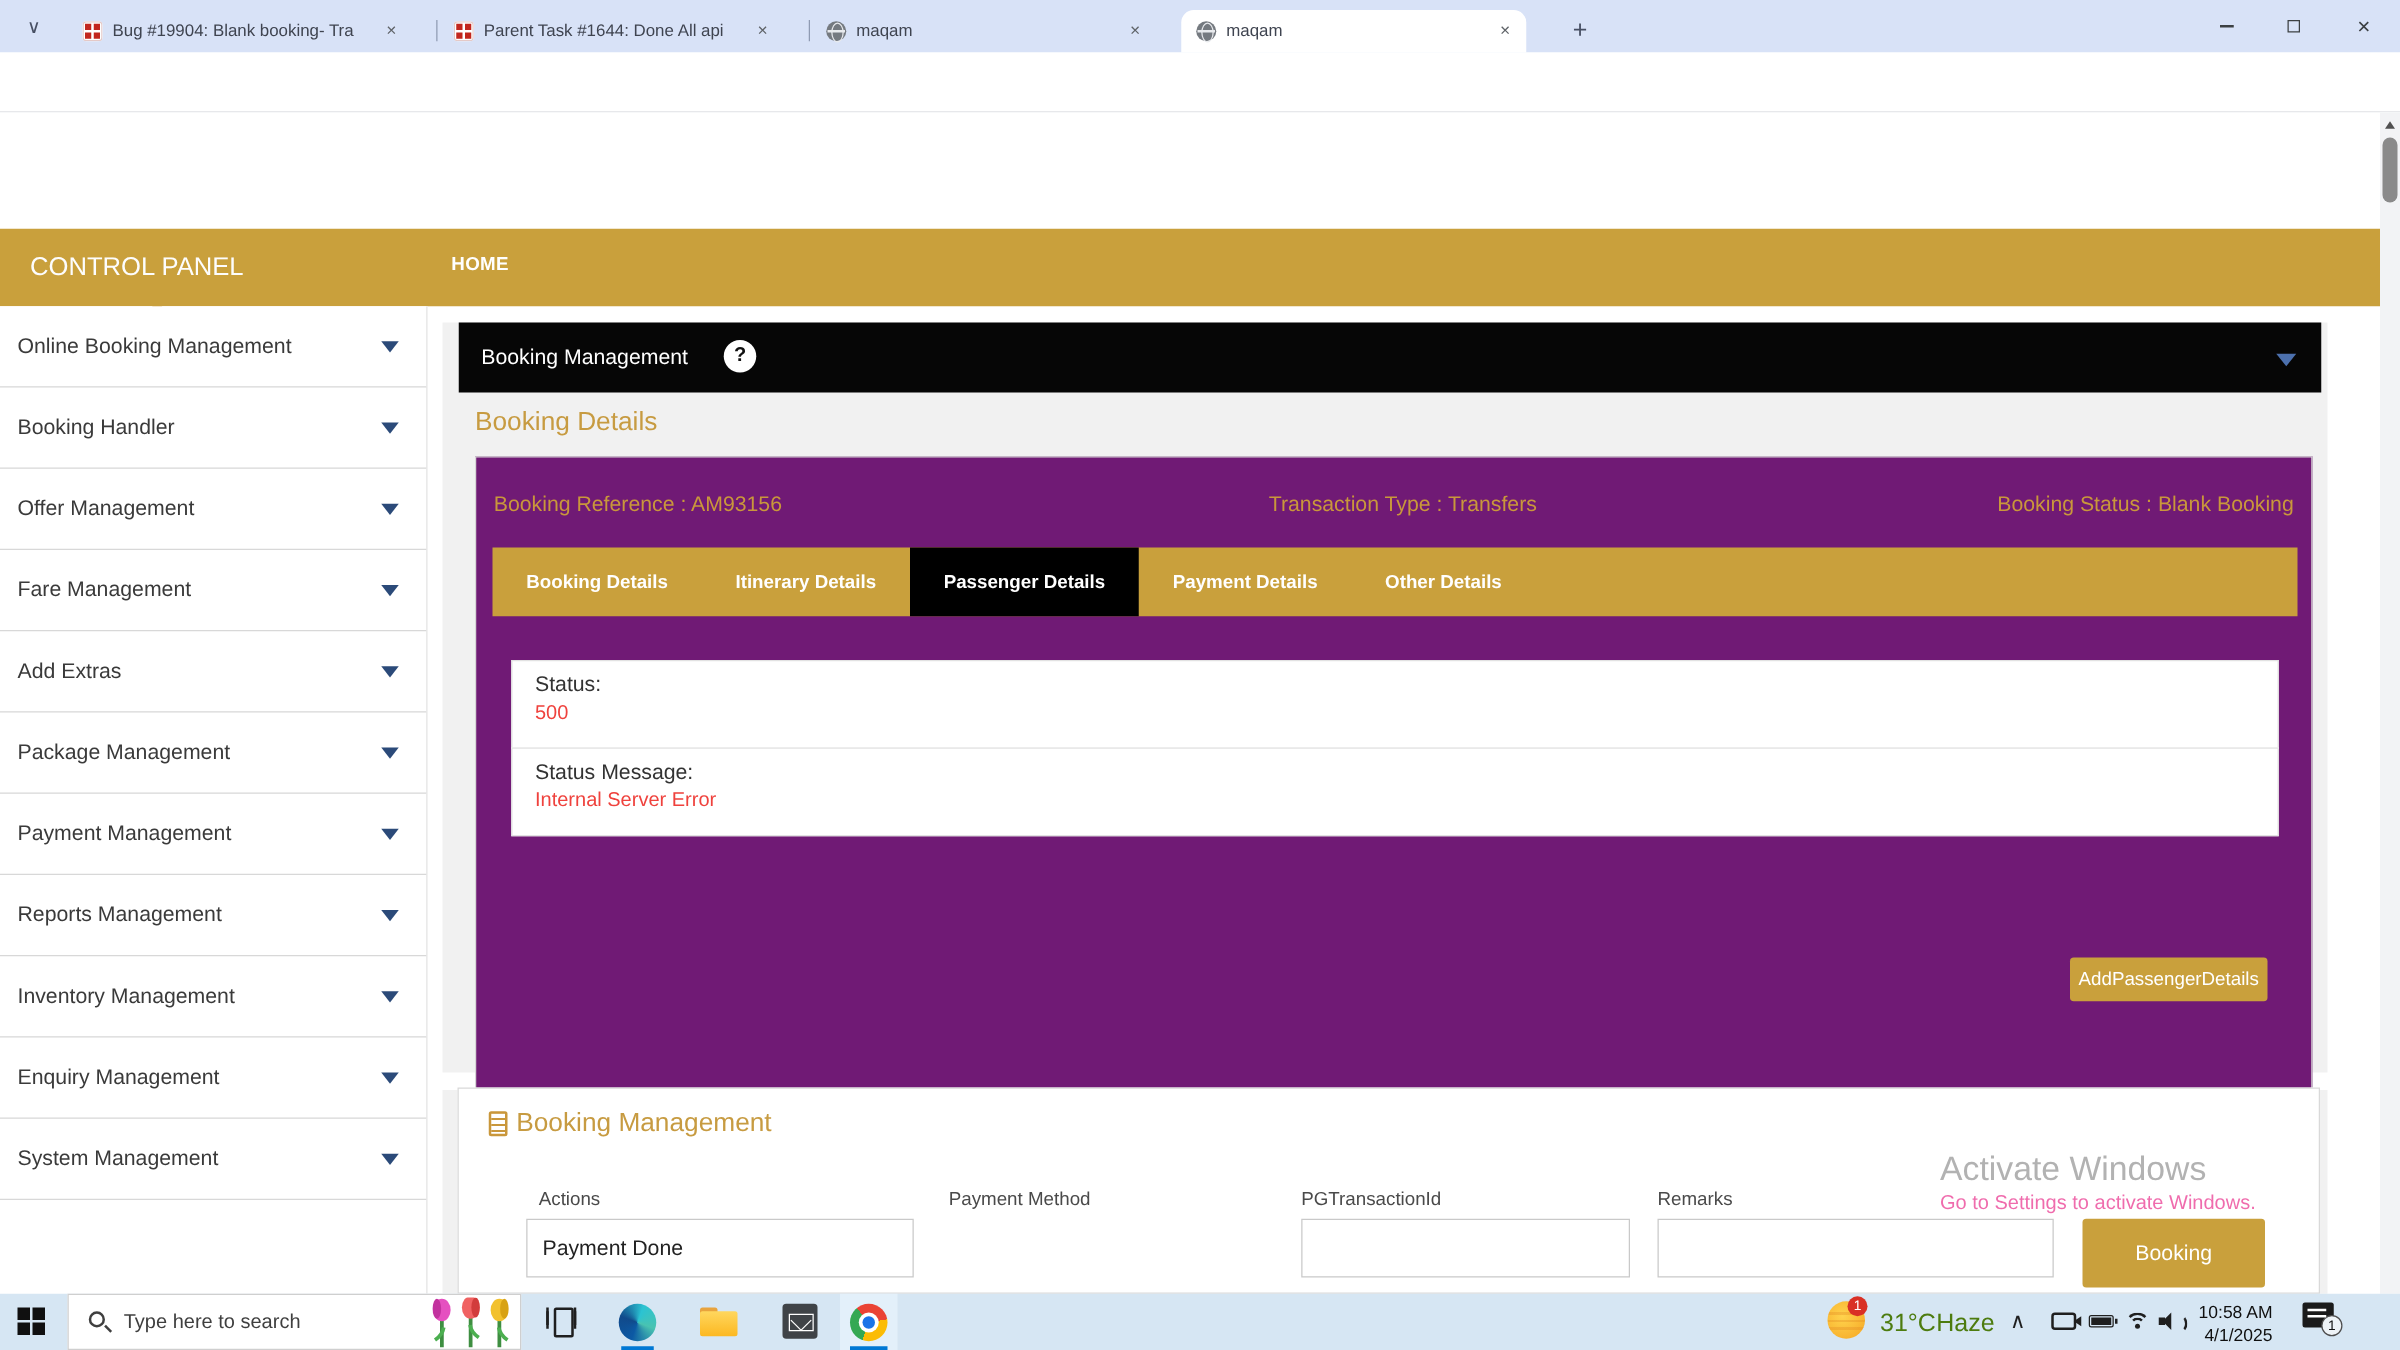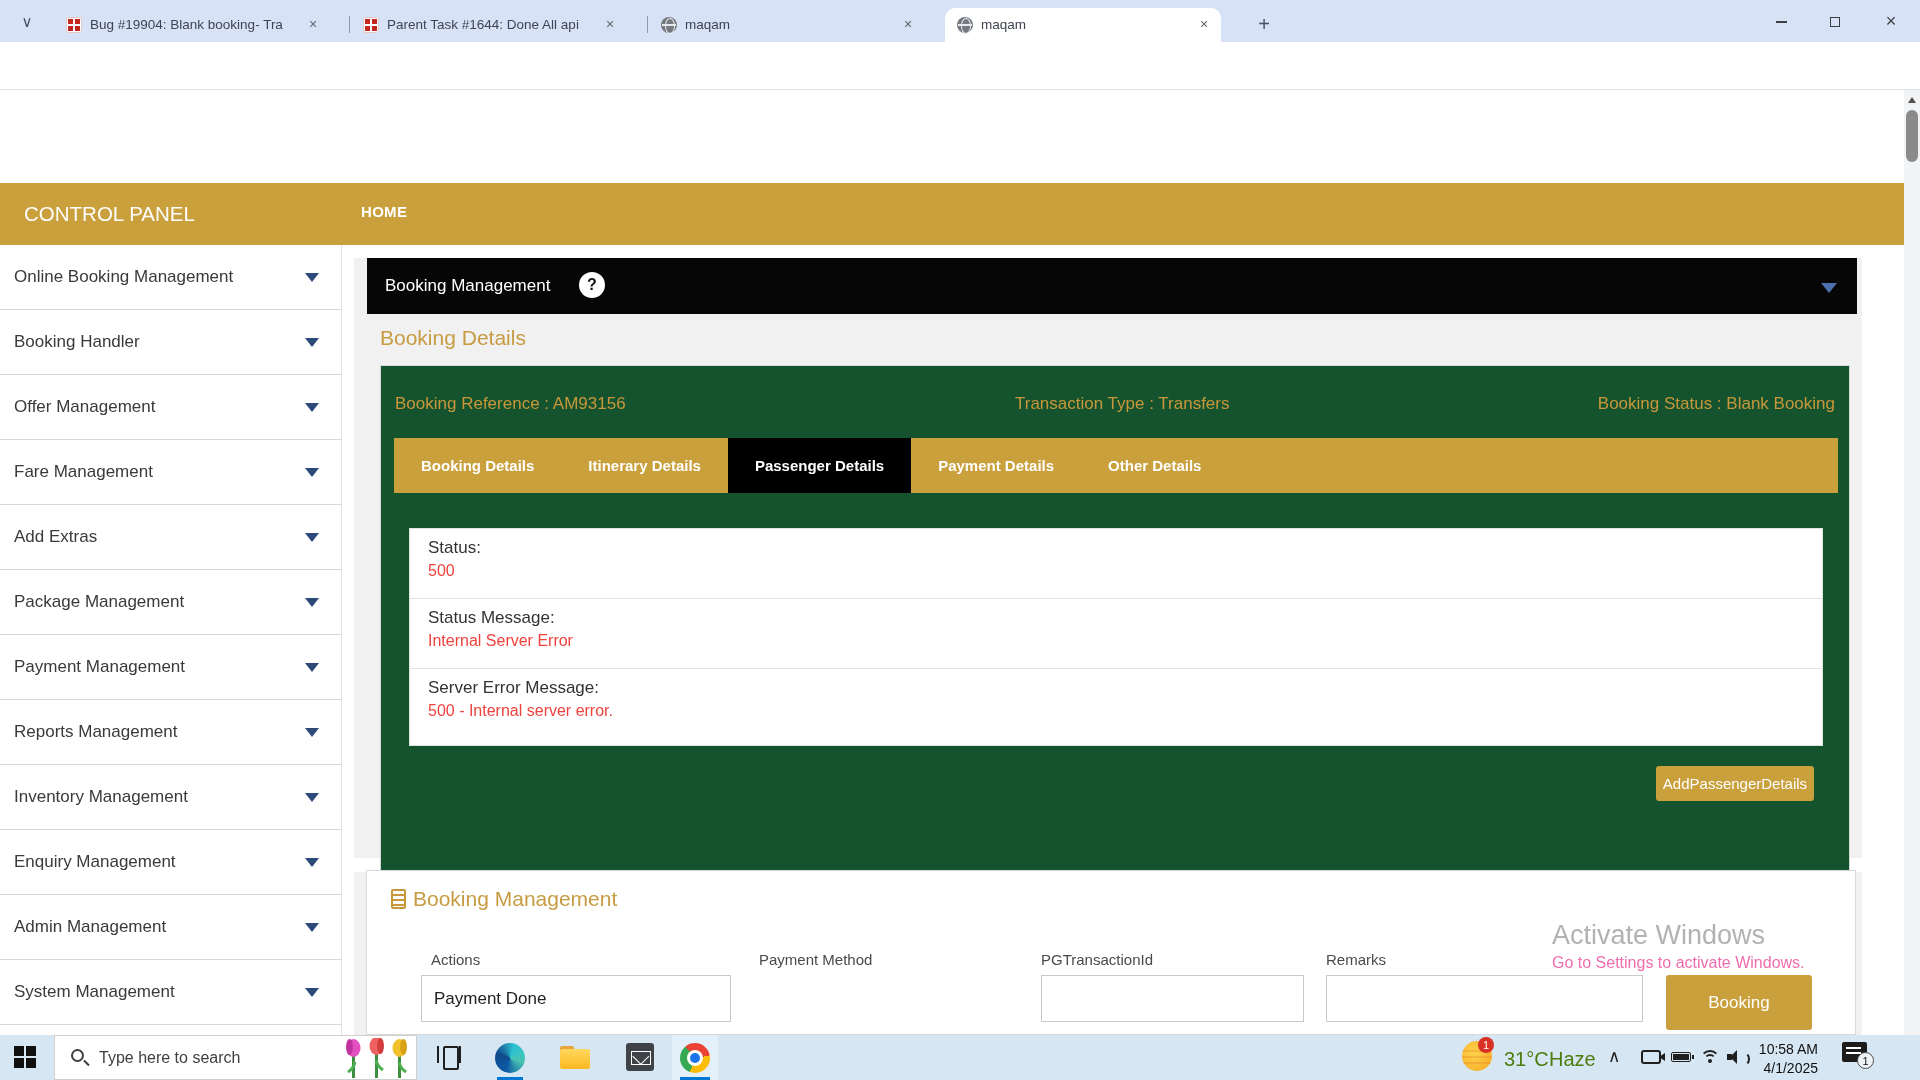--- a/index.html
+++ b/index.html
@@ -62,21 +62,21 @@
   .scaret{position:absolute;right:22px;top:28px;width:0;height:0;border-left:7px solid transparent;border-right:7px solid transparent;border-top:9px solid #2b4a79}
 
   
   .graypanel{background:#f1f1f1}
   .blackbar{left:367px;top:258px;width:1490px;height:56px;background:#060606;color:#fff}
   .blackbar .btitle{position:absolute;left:18px;top:0;height:56px;line-height:56px;font-size:17px}
   .helpicon{position:absolute;left:212px;top:14px;width:26px;height:26px;border-radius:50%;background:#fff;color:#111;font-weight:bold;font-size:16px;text-align:center;line-height:26px}
   .bbcaret{position:absolute;right:20px;top:25px;width:0;height:0;border-left:8px solid transparent;border-right:8px solid transparent;border-top:10px solid #4c70ad}
   .secTitle{left:380px;top:326px;font-size:21px;color:#c79b41;font-weight:500}
 
-  .card1{left:380px;top:365px;width:1470px;height:568px;background:#14532d;border:1px solid #d7d7d7}
+  .card1{left:380px;top:365px;width:1470px;height:568px;background:#701a75;border:1px solid #d7d7d7}
   .refline{position:absolute;top:28px;font-size:17px;color:#c9973b;white-space:nowrap}
   .tabbar{position:absolute;left:13px;top:72px;width:1444px;height:55px;background:#c9a03c;white-space:nowrap}
   .mtab{display:inline-block;height:55px;line-height:55px;padding:0 27px;color:#fff;font-size:15px;font-weight:600;cursor:pointer}
   .mtab.active{background:#000}
   .sbox{position:absolute;left:28px;width:1414px;background:#fff;border:1px solid #e2e2e2}
   .sbox .lab{position:absolute;left:18px;top:9px;font-size:17px;color:#333}
   .sbox .val{position:absolute;left:18px;top:33px;font-size:16px;color:#ef423d}
   .goldbtn{background:#c9a03c;color:#fff;text-align:center;border:none;border-radius:3px;cursor:pointer}
 
   .card2{left:366px;top:870px;width:1490px;height:165px;background:#fff;border:1px solid #d9d9d9}
@@ -224,21 +224,20 @@
   <div class="sideitem"><span>Online Booking Management</span><span class="scaret"></span></div>
   <div class="sideitem"><span>Booking Handler</span><span class="scaret"></span></div>
   <div class="sideitem"><span>Offer Management</span><span class="scaret"></span></div>
   <div class="sideitem"><span>Fare Management</span><span class="scaret"></span></div>
   <div class="sideitem"><span>Add Extras</span><span class="scaret"></span></div>
   <div class="sideitem"><span>Package Management</span><span class="scaret"></span></div>
   <div class="sideitem"><span>Payment Management</span><span class="scaret"></span></div>
   <div class="sideitem"><span>Reports Management</span><span class="scaret"></span></div>
   <div class="sideitem"><span>Inventory Management</span><span class="scaret"></span></div>
   <div class="sideitem"><span>Enquiry Management</span><span class="scaret"></span></div>
-  <div class="sideitem"><span>Admin Management</span><span class="scaret"></span></div>
   <div class="sideitem"><span>System Management</span><span class="scaret"></span></div>
 </div>
 
 <div class="abs graypanel" style="left:354px;top:258px;width:1508px;height:600px"></div>
 <div class="abs graypanel" style="left:354px;top:872px;width:1508px;height:163px"></div>
 
 <div class="abs blackbar">
   <span class="btitle">Booking Management</span>
   <span class="helpicon">?</span>
   <span class="bbcaret"></span>
@@ -255,24 +254,20 @@
     <span class="mtab">Booking Details</span><span class="mtab">Itinerary Details</span><span class="mtab active">Passenger Details</span><span class="mtab">Payment Details</span><span class="mtab">Other Details</span>
   </div>
 
   <div class="sbox" style="top:162px;height:71px">
     <span class="lab">Status:</span>
     <span class="val">500</span>
   </div>
   <div class="sbox" style="top:232px;height:71px">
     <span class="lab">Status Message:</span>
     <span class="val">Internal Server Error</span>
-  </div>
-  <div class="sbox" style="top:302px;height:78px">
-    <span class="lab">Server Error Message:</span>
-    <span class="val">500 - Internal server error.</span>
   </div>
 
   <button class="goldbtn" style="position:absolute;left:1275px;top:400px;width:158px;height:35px;font-size:15px">AddPassengerDetails</button>
 </div>
 
 <div class="abs card2">
   <span class="book-ico"></span>
   <span class="bmtitle">Booking Management</span>
 
   <span class="flabel" style="left:64px">Actions</span>

